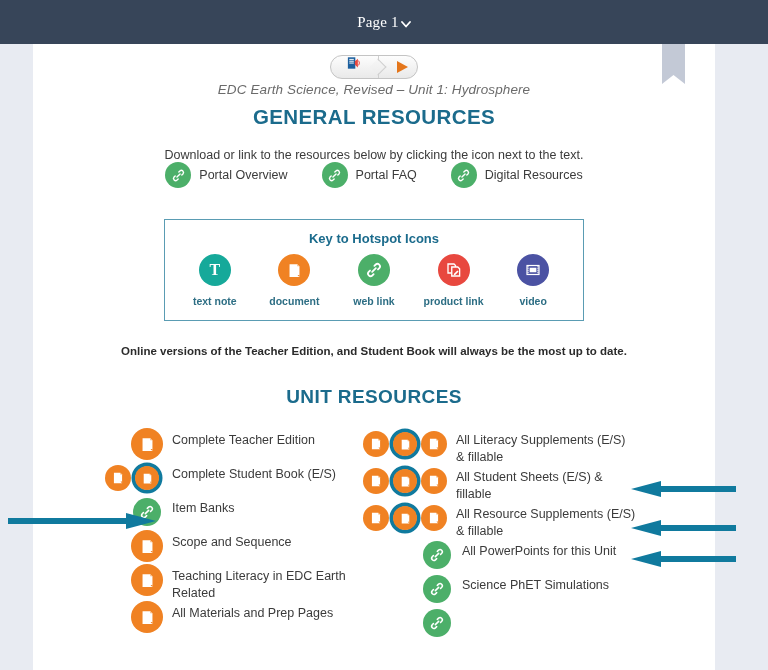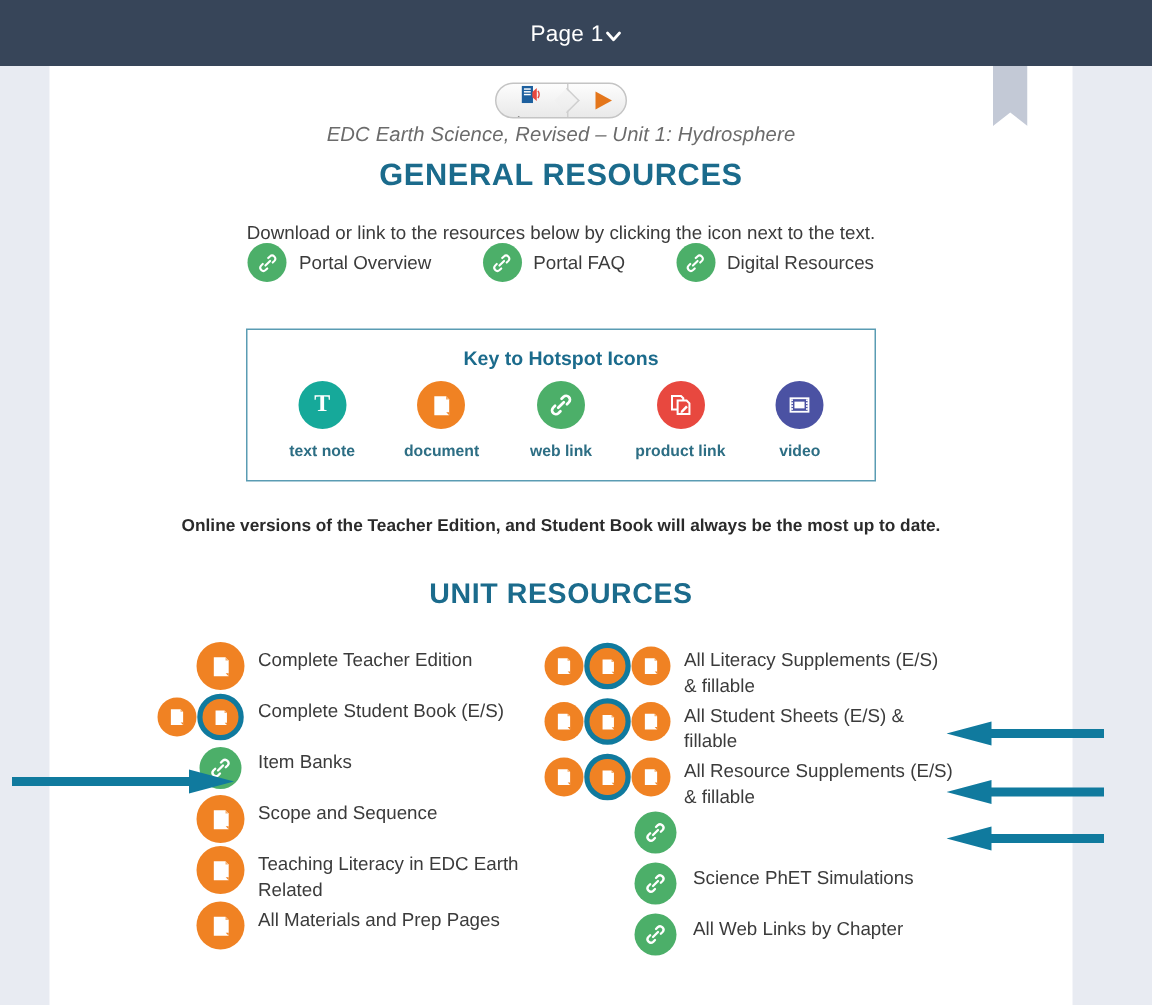--- a/index.html
+++ b/index.html
@@ -13,21 +13,21 @@
 
   
   .topbar {
     position: absolute; left: 0; top: 0; width: 768px; height: 44px;
     background: #374559;
     display: flex; align-items: center; justify-content: center;
   }
   .page-selector {
     display: flex; align-items: center; gap: 2px;
     color: #ffffff; font-size: 15px; letter-spacing: .2px;
-    cursor: pointer; padding: 2px 6px;
+    cursor: pointer; padding: 2px 6px; font-family: Liberation Serif, serif;
   }
   .chev { display: inline-block; width: 10px; height: 10px; position: relative; top: 2px; }
   .chev svg { display: block; }
 
   
   .page {
     position: absolute; left: 33px; top: 44px;
     width: 682px; height: 626px;
     background: #ffffff;
   }
@@ -556,20 +556,21 @@
                 <svg viewBox="0 0 24 24" width="16" height="16">
                     <g fill="none" stroke="#ffffff" stroke-width="2.3" stroke-linecap="round">
                       <path d="M9.5 14.5 L14.5 9.5"></path>
                       <path d="M12.5 6.5 l1.8-1.8 a3.4 3.4 0 0 1 4.8 4.8 L17.3 11.3"></path>
                       <path d="M11.5 17.5 l-1.8 1.8 a3.4 3.4 0 0 1-4.8-4.8 L6.7 12.7"></path>
                     </g>
                   </svg>
               </span>
             </span>
           </span>
+          <span class="rlbl">All PowerPoints for this Unit</span>
         </div>
 
         <div class="res-row indent-3">
           <span class="cluster cluster-1">
             <span class="slot wide">
               <span class="ic ic-green" style="width:28px;height:28px;">
                 <svg viewBox="0 0 24 24" width="16" height="16">
                     <g fill="none" stroke="#ffffff" stroke-width="2.3" stroke-linecap="round">
                       <path d="M9.5 14.5 L14.5 9.5"></path>
                       <path d="M12.5 6.5 l1.8-1.8 a3.4 3.4 0 0 1 4.8 4.8 L17.3 11.3"></path>
@@ -589,21 +590,20 @@
                 <svg viewBox="0 0 24 24" width="16" height="16">
                     <g fill="none" stroke="#ffffff" stroke-width="2.3" stroke-linecap="round">
                       <path d="M9.5 14.5 L14.5 9.5"></path>
                       <path d="M12.5 6.5 l1.8-1.8 a3.4 3.4 0 0 1 4.8 4.8 L17.3 11.3"></path>
                       <path d="M11.5 17.5 l-1.8 1.8 a3.4 3.4 0 0 1-4.8-4.8 L6.7 12.7"></path>
                     </g>
                   </svg>
               </span>
             </span>
           </span>
-          <span class="rlbl">All Web Links by Chapter</span>
         </div>
 
       </div>
     </div>
   </div>
 
   <div class="arrow arrow-left-1">
     <svg viewBox="0 0 148 22" width="148" height="22">
       <path d="M0 8 H118 V3 L148 11 L118 19 V14 H0 Z" fill="#107a9e"></path>
     </svg>

